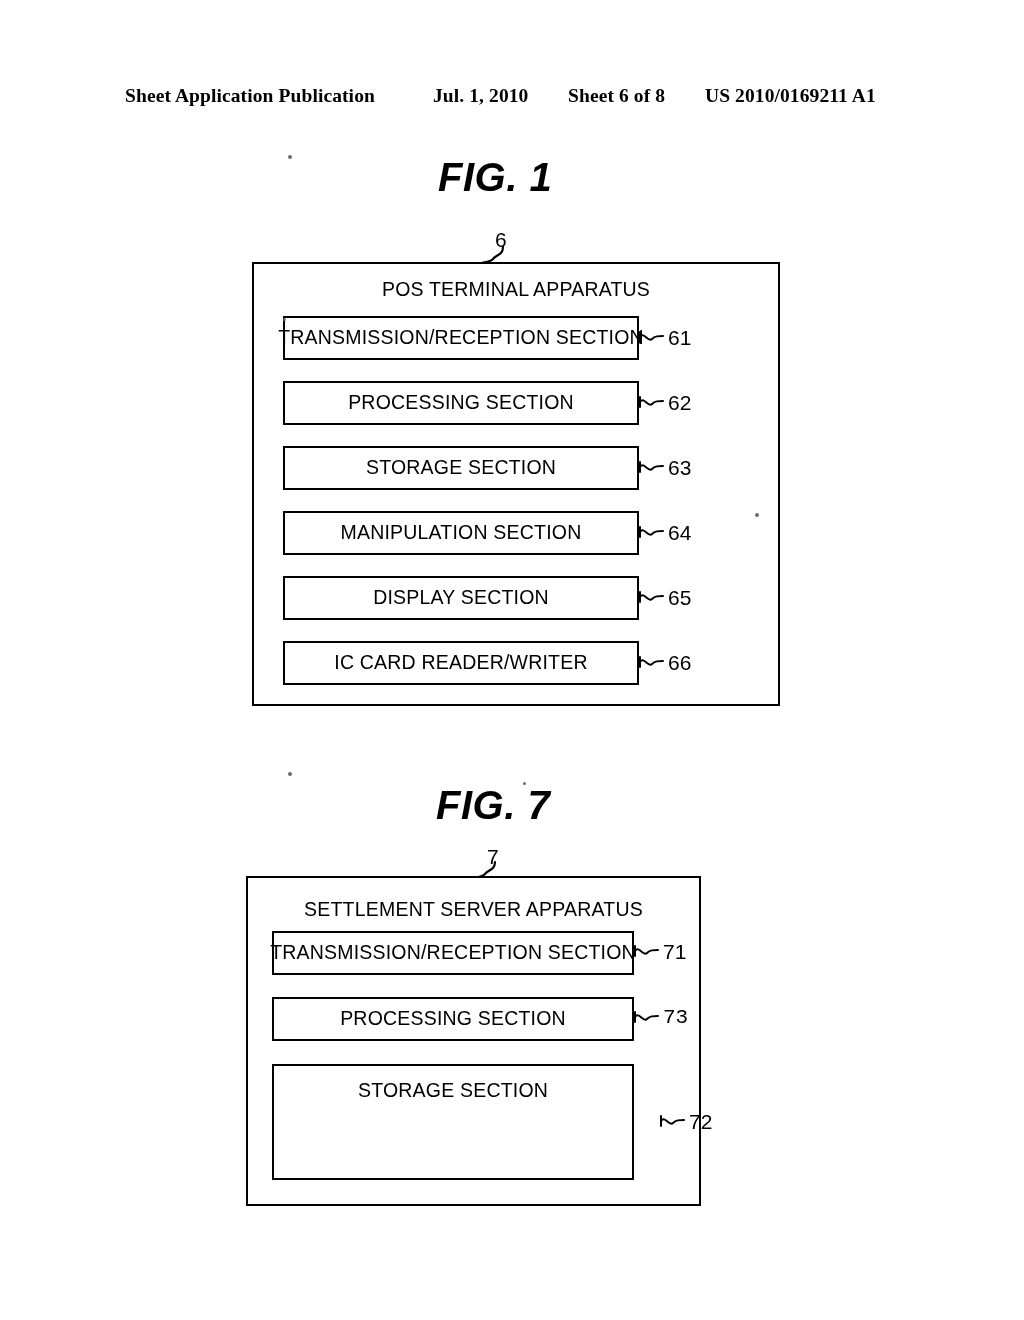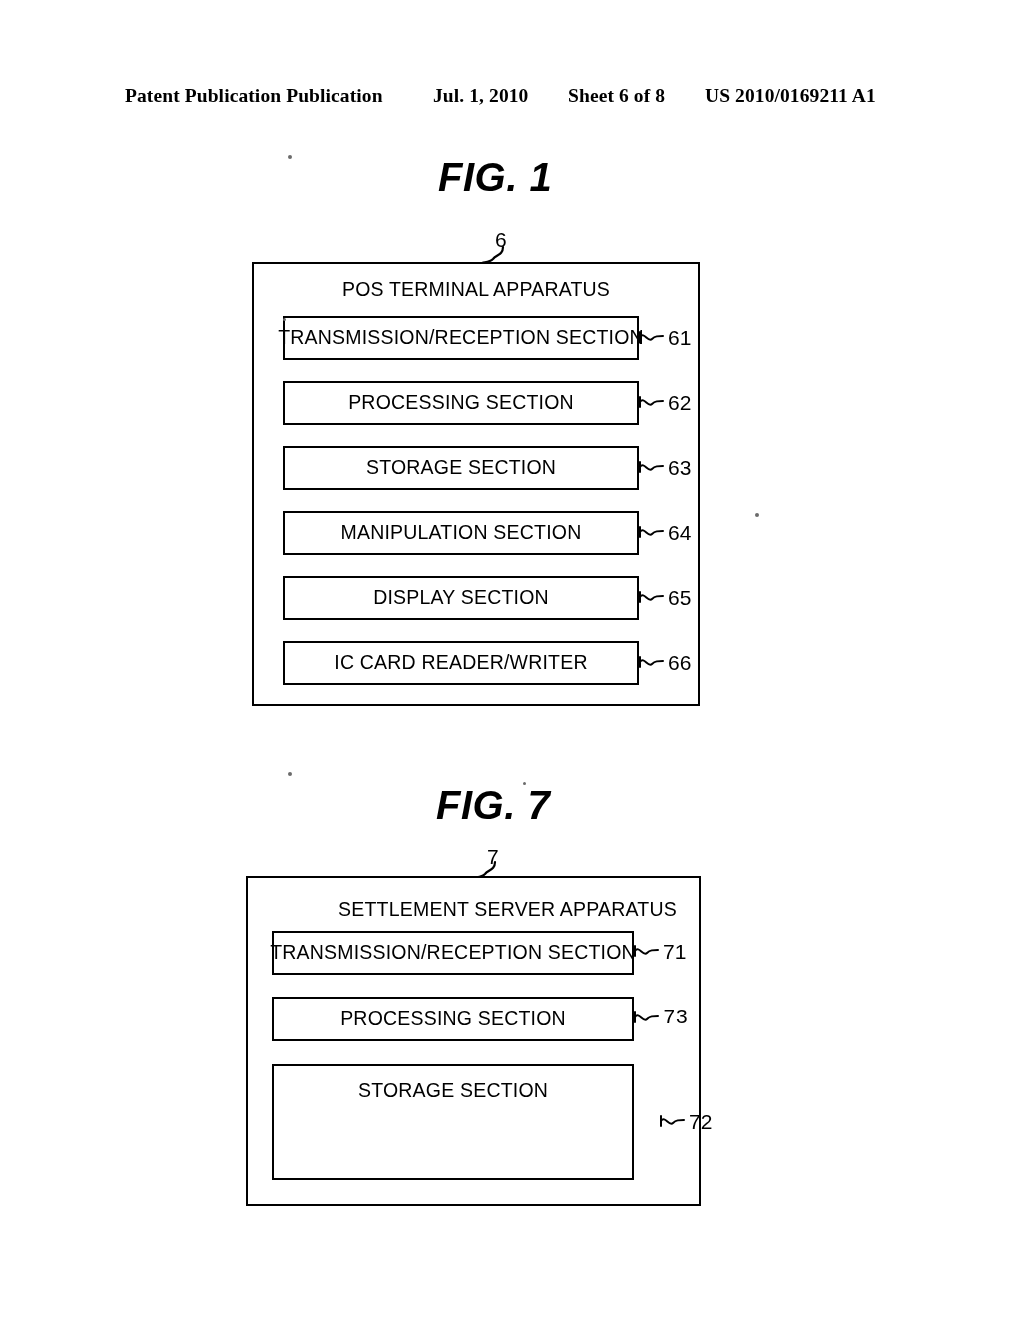--- a/index.html
+++ b/index.html
@@ -59,34 +59,34 @@
     overflow: visible;
   }
 
   
   .apparatus-box {
     position: absolute;
     border: 2.5px solid #000;
     background: #fff;
     box-sizing: border-box;
   }
-  #fig6-box { left: 252px; top: 262px; width: 448px; height: 444px; }
+  #fig6-box { left: 252px; top: 262px; width: 528px; height: 444px; }
   #fig7-box { left: 246px; top: 876px; width: 455px; height: 330px; }
 
   .apparatus-title {
     position: absolute;
     left: 0;
     width: 100%;
     text-align: center;
     font-size: 19.5px;
     letter-spacing: 0.2px;
     white-space: nowrap;
   }
   #fig6-box .apparatus-title { top: 14px; }
-  #fig7-box .apparatus-title { top: 20px; padding-left: 34px; }
+  #fig7-box .apparatus-title { top: 20px; }
 
   
   .module-box {
     position: absolute;
     border: 2.5px solid #000;
     background: #fff;
     box-sizing: border-box;
     display: flex;
     align-items: center;
     justify-content: center;
@@ -167,21 +167,21 @@
   .speck {
     position: absolute;
     background: #6b6b6b;
     border-radius: 50%;
   }
 </style>
 </head>
 <body>
 
 <div class="page-header">
-  <span class="hdr-pub">Patent Publication Publication</span>
+  <span class="hdr-pub">Sheet Application Publication</span>
   <span class="hdr-date">Jul. 1, 2010</span>
   <span class="hdr-sheet">Sheet 6 of 8</span>
   <span class="hdr-num">US 2010/0169211 A1</span>
 </div>
 
 <div class="fig-title" id="fig6-title">FIG. 1</div>
 
 <div class="fig-ref" style="left:495px; top:228px;">6</div>
 <svg class="fig-ref-lead" style="left:480px; top:247px;" width="40" height="22" viewBox="0 0 40 22">
   <path d="M23 0 C23 8, 16 8, 13 12 C10 15, 6 15, 2 16" stroke="#000" stroke-width="2.2" fill="none" stroke-linecap="round"></path>

